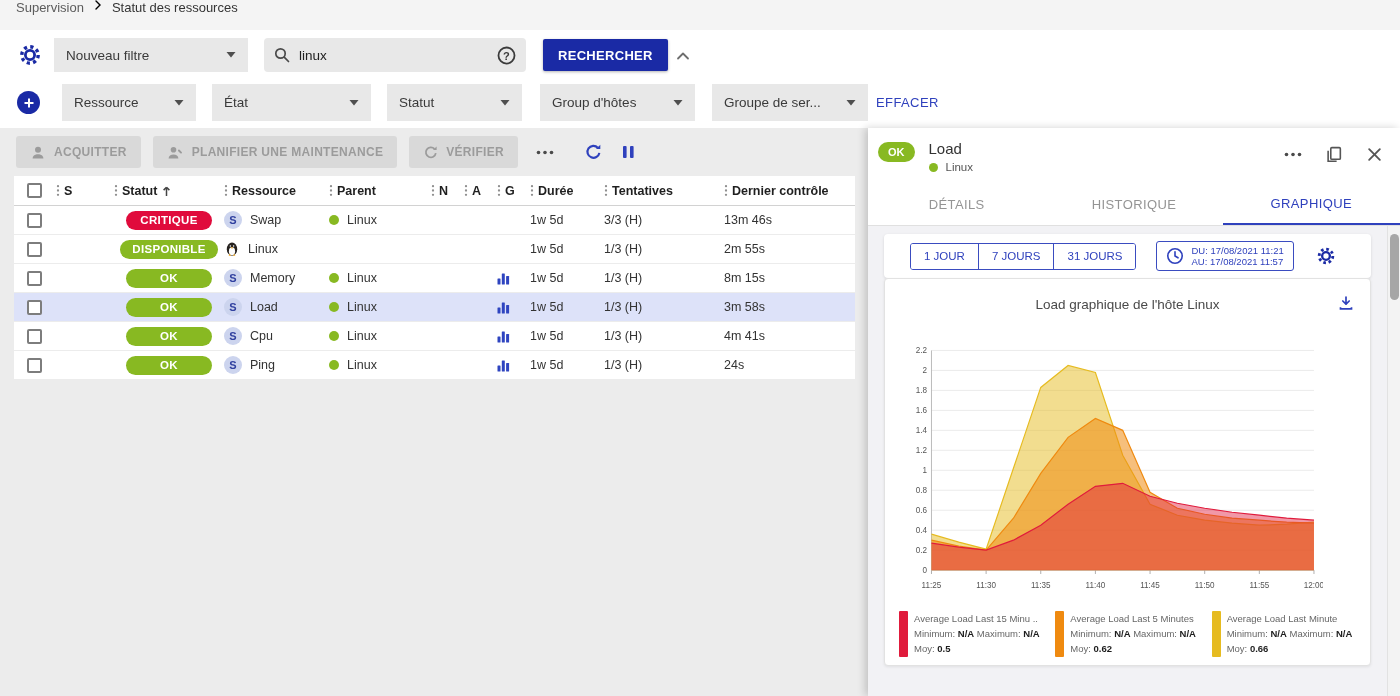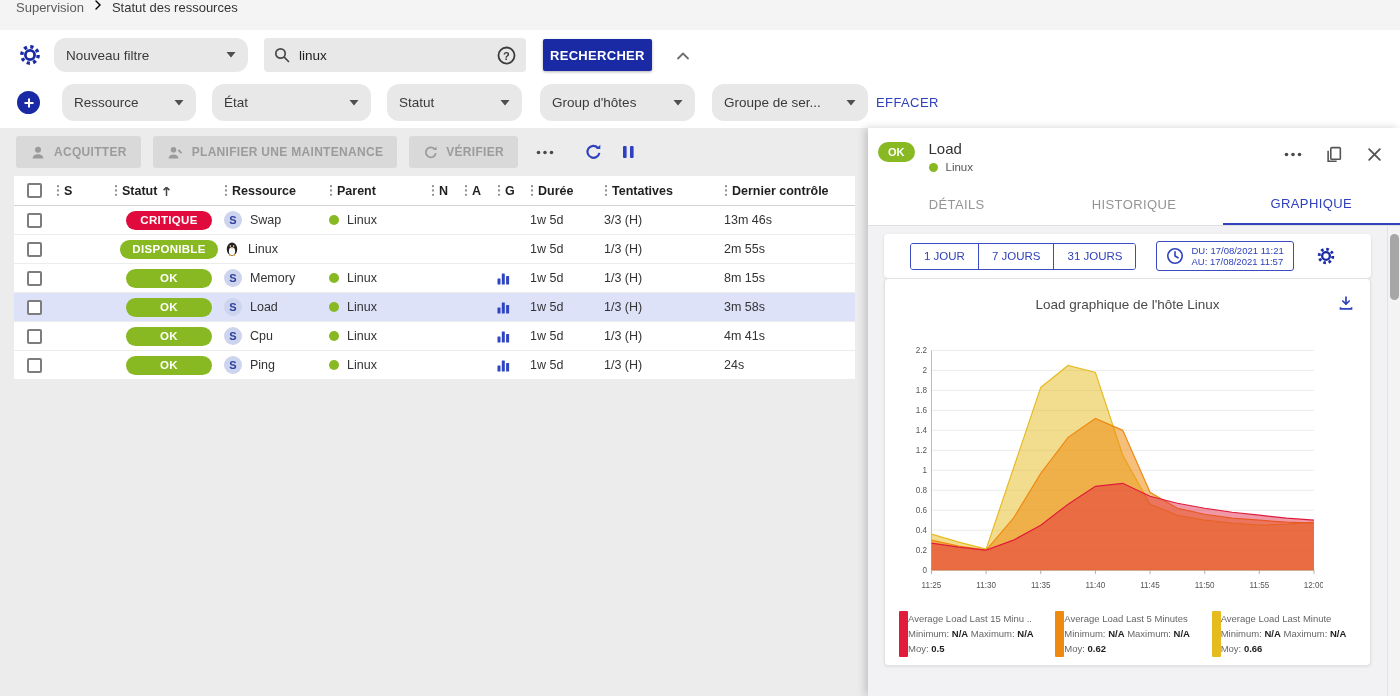--- a/index.html
+++ b/index.html
@@ -11,28 +11,28 @@
   
   .breadcrumb{position:absolute;top:0;left:0;right:0;height:30px;background:#f4f4f4;display:flex;align-items:flex-start;gap:10px;padding:0 16px;font-size:13px}
   .bc-item{color:#5c5c5c;cursor:pointer}
   .bc-item.current{color:#343434}
   .bc-chev{stroke:#8a8a8a}
 
   
   .filter-area{position:absolute;top:30px;left:0;right:0;height:98px;background:#fff}
   .frow1{position:absolute;top:8px;left:0;right:0;height:36px}
   .ic-gear-main{position:absolute;left:18px;top:5px;color:#1a2aa5;cursor:pointer}
-  .select{background:#e8e8e8;border-radius:12px;display:flex;align-items:center;justify-content:space-between;padding:0 12px;font-size:13.5px;color:#3a3a3a;cursor:pointer}
+  .select{background:#e8e8e8;border-radius:0;display:flex;align-items:center;justify-content:space-between;padding:0 12px;font-size:13.5px;color:#3a3a3a;cursor:pointer}
   #saved-filter{position:absolute;left:54px;top:0;width:194px;height:34px}
   .caret{fill:#4f4f4f;flex:none}
   .searchbox{position:absolute;left:264px;top:0;width:262px;height:34px;background:#e8e8e8;border-radius:4px;display:flex;align-items:center;gap:9px;padding:0 10px}
   .sicon{color:#4a4a4a}
   .search{flex:1;min-width:0;border:none;background:transparent;outline:none;font-family:"Liberation Sans",sans-serif;font-size:13.5px;color:#222}
   .helpc{color:#3b3b3b;cursor:pointer}
-  .btn-search{position:absolute;left:543px;top:1px;height:32px;padding:0 7px;background:#1a2aa5;color:#fff;border:none;border-radius:2px;font-family:"Liberation Sans",sans-serif;font-size:13px;font-weight:bold;letter-spacing:.3px;cursor:pointer;box-shadow:0 1px 3px rgba(0,0,0,.3)}
+  .btn-search{position:absolute;left:543px;top:1px;height:32px;padding:0 15px;background:#1a2aa5;color:#fff;border:none;border-radius:2px;font-family:"Liberation Sans",sans-serif;font-size:13px;font-weight:bold;letter-spacing:.3px;cursor:pointer;box-shadow:0 1px 3px rgba(0,0,0,.3)}
   .collapse{position:absolute;left:676px;top:12px;color:#6e6e6e;cursor:pointer}
   .frow2{position:absolute;top:54px;left:0;right:0;height:40px}
   .plus-btn{position:absolute;left:17px;top:7px;width:23px;height:23px;border-radius:50%;background:#1a2aa5;display:flex;align-items:center;justify-content:center;cursor:pointer}
   .crit{position:absolute;top:0;height:37px}
   .effacer{position:absolute;left:876px;top:11px;font-size:13px;letter-spacing:.4px;color:#2f41bd;cursor:pointer}
 
   
   .main-left{position:absolute;top:128px;left:0;width:868px;bottom:0;background:#ececec}
   .toolbar{height:48px;display:flex;align-items:center;padding:0 16px}
   .tbtn{height:32px;display:flex;align-items:center;gap:8px;padding:0 14px;margin-right:12px;background:#d9d9d9;color:#9b9b9b;border:none;border-radius:3px;font-family:"Liberation Sans",sans-serif;font-size:12px;font-weight:bold;letter-spacing:.3px}
@@ -78,21 +78,21 @@
   .period.last{border-right:none}
   .range-box{display:flex;align-items:center;gap:7px;height:30px;border:1px solid #3a4cc0;border-radius:3px;padding:0 9px;color:#2f41bd;cursor:pointer}
   .range-lines{display:flex;flex-direction:column;font-size:9.5px;line-height:11px;color:#2f41bd}
   .gear2{color:#1a2aa5;cursor:pointer;margin-left:2px}
   .chart-card{position:relative;height:388px;background:#fff;border:1px solid #e2e2e2;border-radius:4px;box-shadow:0 1px 3px rgba(0,0,0,.08)}
   .chart-title{text-align:center;padding-top:18px;font-size:13.5px;color:#4a4a4a}
   .download{position:absolute;right:16px;top:16px;color:#2f41bd;cursor:pointer}
   #chart-svg{position:absolute;left:14px;top:60px;width:424px;height:256px}
   #chart-svg svg{width:100%;height:100%}
   .legend-row{position:absolute;left:14px;right:10px;bottom:8px;display:flex;gap:8px}
-  .legend-item{flex:1;display:flex;min-width:0}
+  .legend-item{flex:1;display:flex;gap:6px;min-width:0}
   .legend-bar{width:9px;height:46px;border-radius:1px;flex:none}
   .legend-text{font-size:9.5px;line-height:15px;color:#666;white-space:nowrap;overflow:hidden}
   .legend-text b{color:#1d1d1d}
   .pscroll{position:absolute;right:0;top:98px;bottom:0;width:13px;background:#f3f3f3;border-left:1px solid #e2e2e2;cursor:pointer}
   .pthumb{position:absolute;top:8px;left:2px;width:9px;height:66px;background:#a6a6a6;border-radius:5px;cursor:grab}
 </style>
 </head>
 <body>
 
 <svg width="0" height="0" style="position:absolute">

